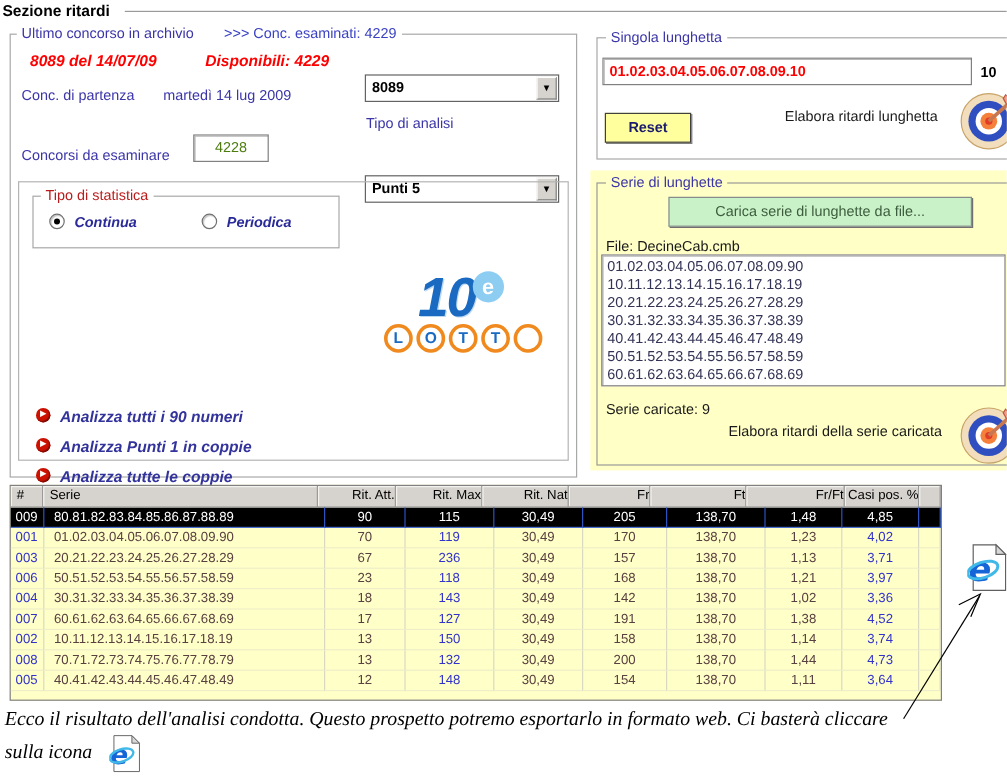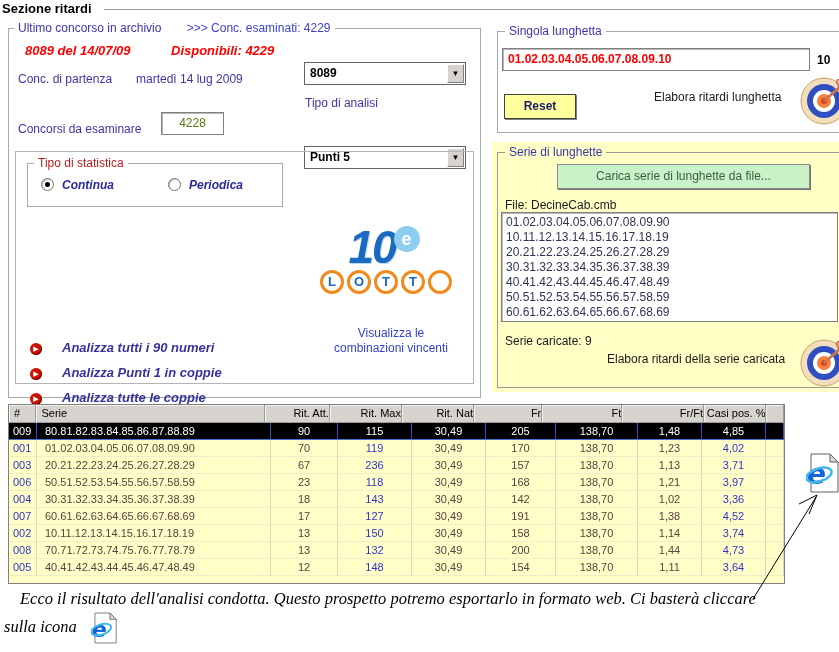--- a/index.html
+++ b/index.html
@@ -15,21 +15,21 @@
   
   .combo{position:absolute;height:23px;background:#fff;border:1px solid #636363;font-weight:bold;font-size:12px;line-height:21px;padding-left:5px;box-sizing:border-box;}
   .combo-btn{position:absolute;right:1px;top:1px;bottom:1px;width:17px;background:#d6d3ce;border:1px solid;border-color:#fff #808080 #808080 #fff;display:flex;align-items:center;justify-content:center;font-size:8px;box-sizing:border-box;}
   .sunken{border:1px solid #808080;box-shadow:inset 1px 1px 0 #b8b8b8;background:#fff;box-sizing:border-box;}
   
   .radio{display:inline-block;width:11px;height:11px;border-radius:50%;background:#fff;border:1px solid #707070;box-shadow:inset 1px 1px 1px #c4c4c4;position:relative;vertical-align:-2px;}
   .radio .dot{position:absolute;left:3px;top:3px;width:5px;height:5px;border-radius:50%;background:#000;display:none;}
   .radio.on .dot{display:block;}
   .radio-label{font-weight:bold;font-style:italic;color:#2a2a99;font-size:12px;margin-left:8px;}
   
-  .alink{position:absolute;display:flex;align-items:flex-end;gap:20px;}
+  .alink{position:absolute;display:flex;align-items:flex-start;gap:8px;}
   .bullet{width:12px;height:12px;border-radius:50%;background:#cc1100;color:#fff;font-size:7px;line-height:12px;text-align:center;box-shadow:inset -1px -1px 1px #7a0a00;}
   .alink span.txt{font-weight:bold;font-style:italic;color:#33339c;font-size:13px;}
   
   .logo-10{font-style:italic;font-weight:bold;font-size:46px;color:#1a6ac2;text-shadow:1px 1px 0 #bcd8f0;letter-spacing:-2px;}
   .logo-e{display:inline-block;width:26px;height:26px;border-radius:50%;background:#8ecdf2;color:#fff;font-weight:bold;font-size:18px;line-height:26px;text-align:center;vertical-align:18px;margin-left:-2px;}
   .lotto-row{display:flex;gap:3px;margin-top:-4px;margin-left:4px;}
   .lotto-c{width:18px;height:18px;border-radius:50%;border:3px solid #f08a1e;background:#fff;color:#1a6ac2;font-weight:bold;font-size:13px;line-height:18px;text-align:center;}
   .lotto-dot{width:10px;height:10px;border-radius:50%;background:#f08a1e;margin:4px auto;}
   .logo-caption{color:#3344cc;font-size:12px;text-align:center;line-height:15px;}
   
@@ -104,24 +104,20 @@
 
     <div class="abs" style="left:300px;top:68px;text-align:center;">
       <span class="logo-10">10</span><span class="logo-e">e</span>
       <div class="lotto-row">
         <span class="lotto-c">L</span>
         <span class="lotto-c">O</span>
         <span class="lotto-c">T</span>
         <span class="lotto-c">T</span>
         <span class="lotto-c"><span class="lotto-dot"></span></span>
       </div>
-    </div>
-    <div class="abs logo-caption" style="left:295px;top:174px;width:160px;">
-      <div>Visualizza le</div>
-      <div>combinazioni vincenti</div>
     </div>
 
     <div class="alink" style="left:14px;top:188px;">
       <span class="bullet">▶</span>
         <span class="txt">Analizza tutti i 90 numeri</span>
     </div>
     <div class="alink" style="left:14px;top:213px;">
       <span class="bullet">▶</span>
         <span class="txt">Analizza Punti 1 in coppie</span>
     </div>
@@ -308,21 +304,21 @@
   <path d="M24 1 l8 8 h-8 z" fill="#d8d8d8" stroke="#606060"></path>
   <text x="1" y="31" font-family="DejaVu Sans, sans-serif" font-style="italic" font-weight="bold" font-size="28" fill="#1565d8">e</text>
   <ellipse cx="13" cy="22" rx="13" ry="6.5" fill="none" stroke="#40b8e8" stroke-width="2.5" transform="rotate(-18 13 22)"></ellipse>
 </svg>
 
 <svg class="abs" style="left:743px;top:485px;" width="86" height="122" viewBox="0 0 86 122">
   <line x1="10" y1="114" x2="73" y2="12" stroke="#000" stroke-width="1"></line>
   <polyline points="56,19 74,10 66,29" fill="none" stroke="#000" stroke-width="1"></polyline>
 </svg>
 
-<div class="footer-text" style="left:20px;top:589px;">Ecco il risultato dell'analisi condotta. Questo prospetto potremo esportarlo in formato web. Ci basterà cliccare</div>
+<div class="footer-text" style="left:4px;top:589px;">Ecco il risultato dell'analisi condotta. Questo prospetto potremo esportarlo in formato web. Ci basterà cliccare</div>
 <div class="footer-text" style="left:4px;top:612px;">
   <span>sulla icona</span>
   <svg style="vertical-align:-12px;margin-left:10px;" width="26" height="32" viewBox="0 0 33 40">
     <path d="M5 1 h19 l8 8 v30 h-27 z" fill="#ffffff" stroke="#606060"></path>
     <path d="M24 1 l8 8 h-8 z" fill="#d8d8d8" stroke="#606060"></path>
     <text x="1" y="31" font-family="DejaVu Sans, sans-serif" font-style="italic" font-weight="bold" font-size="28" fill="#1565d8">e</text>
     <ellipse cx="13" cy="22" rx="13" ry="6.5" fill="none" stroke="#40b8e8" stroke-width="2.5" transform="rotate(-18 13 22)"></ellipse>
   </svg>
 </div>
 

